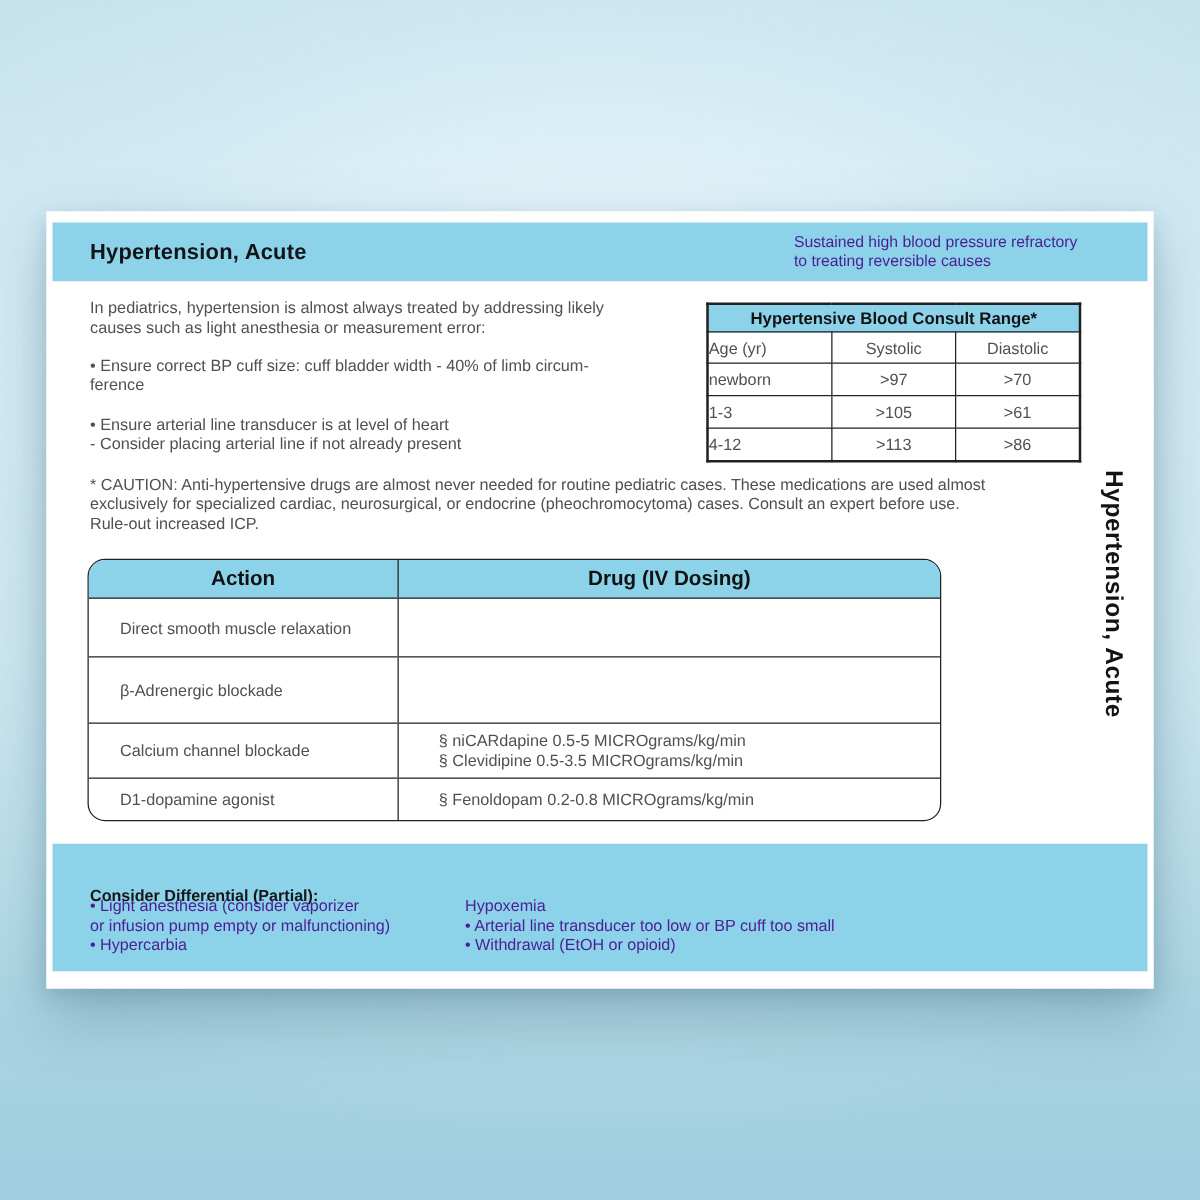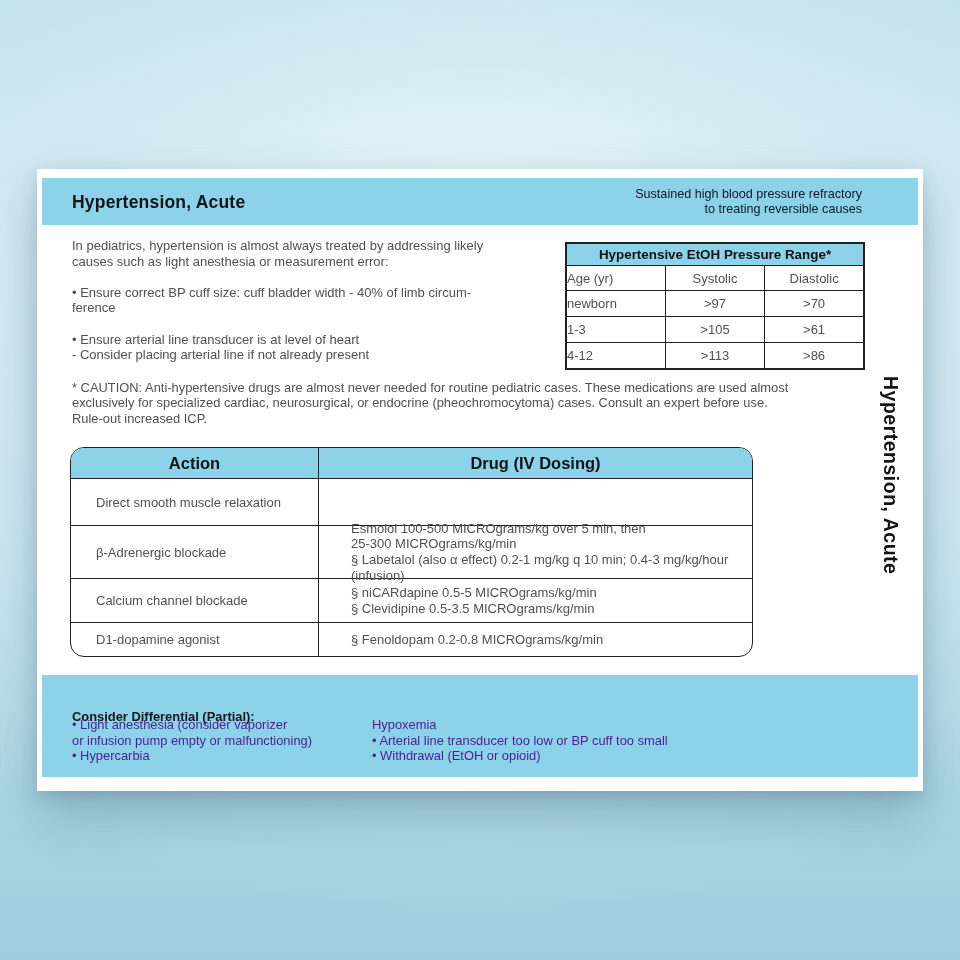--- a/index.html
+++ b/index.html
@@ -29,21 +29,21 @@
   .header-band{
     position:absolute;left:5px;top:9px;width:876px;height:47px;
     background:var(--accent);
   }
   .page-title{
     position:absolute;left:30px;top:50%;transform:translateY(-50%);
     margin:0;font-size:17.5px;font-weight:bold;color:#121316;letter-spacing:.2px;
   }
   .header-subtitle{
     position:absolute;right:56px;top:50%;transform:translateY(-50%);
-    text-align:right;font-size:12.6px;line-height:15.5px;color:#0f172a;
+    text-align:left;font-size:12.6px;line-height:15.5px;color:#4c1d95;
   }
 
   
   .intro{
     position:absolute;left:35px;top:69px;width:505px;
     font-size:13px;line-height:15.6px;color:var(--body);
   }
 
   
   .bp-table{
@@ -138,21 +138,21 @@
 
 • Ensure correct BP cuff size: cuff bladder width - 40% of limb circum-
 ference
 
 • Ensure arterial line transducer is at level of heart
 - Consider placing arterial line if not already present</div>
 
     <table class="bp-table">
       <tbody>
         <tr class="bp-title-row">
-          <th colspan="3">Hypertensive EtOH Pressure Range*</th>
+          <th colspan="3">Hypertensive Blood Consult Range*</th>
         </tr>
         <tr class="bp-head-row">
           <td class="bp-age">Age (yr)</td>
           <td class="bp-sys">Systolic</td>
           <td class="bp-dia">Diastolic</td>
         </tr>
         <tr class="bp-data-row">
           <td class="bp-age">newborn</td>
           <td class="bp-sys">&gt;97</td>
           <td class="bp-dia">&gt;70</td>
@@ -177,23 +177,20 @@
     <div class="drug-table">
       <div class="dt-row dt-head">
         <div class="dt-h1">Action</div>
         <div class="dt-h2">Drug (IV Dosing)</div>
       </div>
       <div class="dt-row dt-body r1">
         <div class="dt-c1">Direct smooth muscle relaxation</div>
       </div>
       <div class="dt-row dt-body r2">
         <div class="dt-c1">β-Adrenergic blockade</div>
-        <div class="dt-c2 pre">Esmolol 100-500 MICROgrams/kg over 5 min, then
-25-300 MICROgrams/kg/min
-§ Labetalol (also α effect) 0.2-1 mg/kg q 10 min; 0.4-3 mg/kg/hour (infusion)</div>
       </div>
       <div class="dt-row dt-body r3">
         <div class="dt-c1">Calcium channel blockade</div>
         <div class="dt-c2 pre">§ niCARdapine 0.5-5 MICROgrams/kg/min
 § Clevidipine 0.5-3.5 MICROgrams/kg/min</div>
       </div>
       <div class="dt-row dt-body r4">
         <div class="dt-c1">D1-dopamine agonist</div>
         <div class="dt-c2 pre">§ Fenoldopam 0.2-0.8 MICROgrams/kg/min</div>
       </div>

